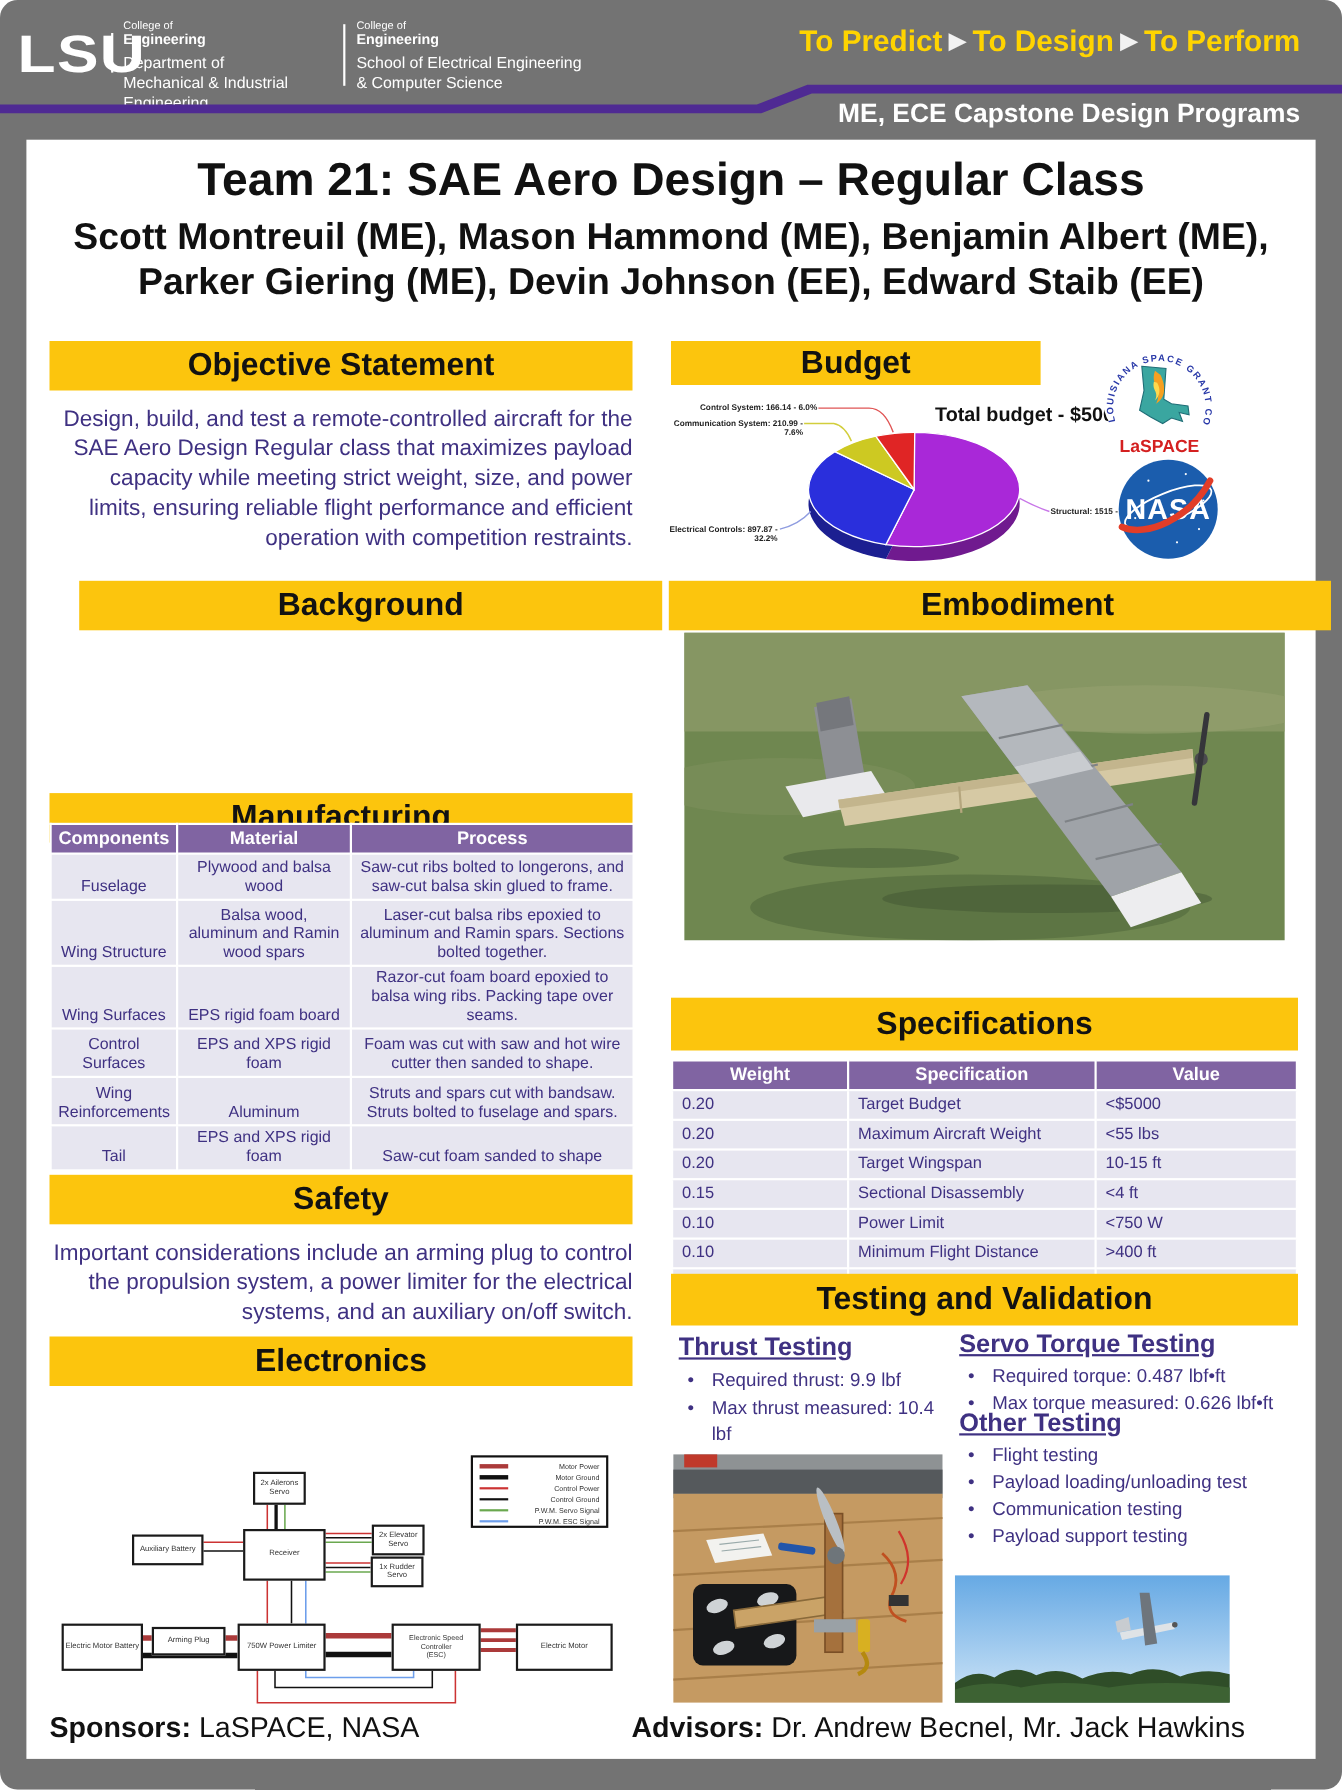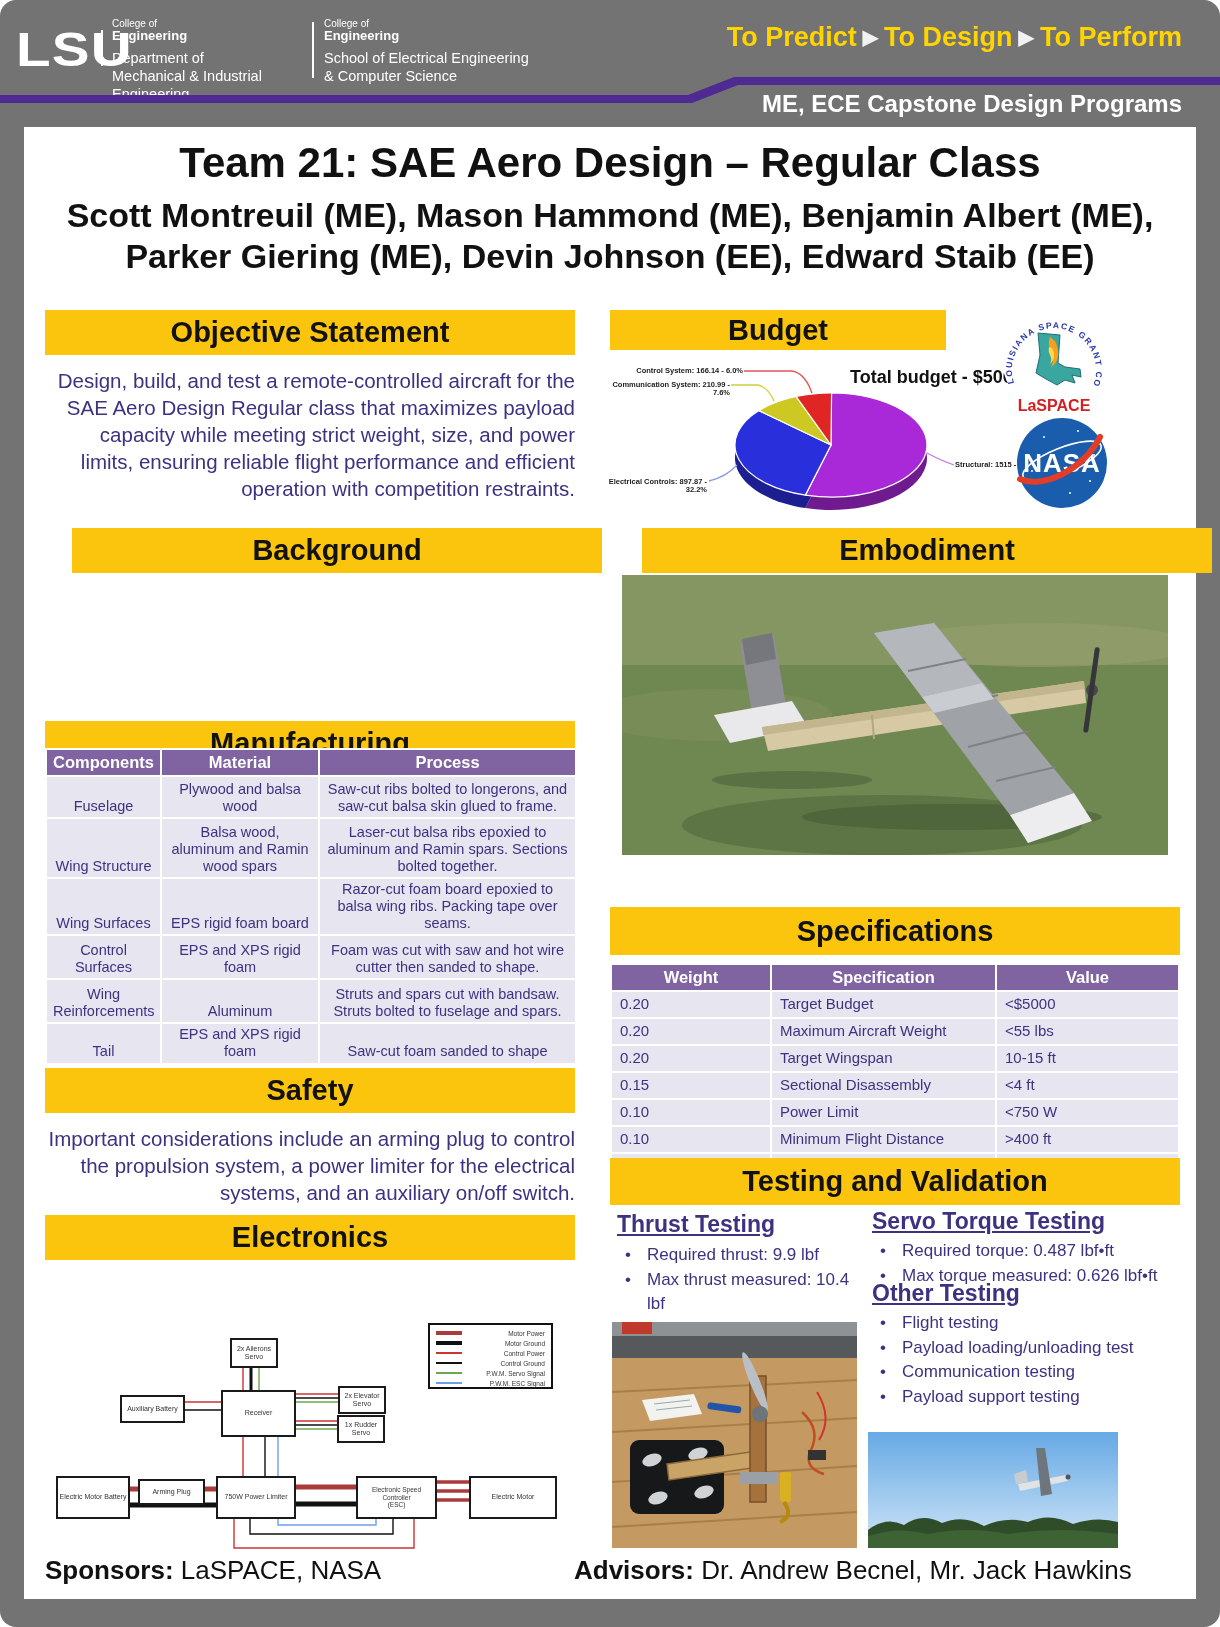--- a/index.html
+++ b/index.html
@@ -263,21 +263,21 @@
         <circle cx="70" cy="16" r="1" fill="#fff"></circle>
       <circle cx="86" cy="40" r="1" fill="#fff"></circle>
         <circle cx="24" cy="56" r="1" fill="#fff"></circle>
       <circle cx="62" cy="78" r="1" fill="#fff"></circle>
         <circle cx="82" cy="66" r="1" fill="#fff"></circle>
       <ellipse cx="54" cy="46" rx="42" ry="13" fill="none" stroke="#fff" stroke-width="1.6" transform="rotate(-22 54 46)"></ellipse>
       <text x="54" y="57" font-size="26" font-weight="bold" fill="#fff" text-anchor="middle" letter-spacing="1" font-family="Liberation Sans,sans-serif">NASA</text>
       <path d="M12,64 C34,74 74,56 92,22" stroke="#E23D28" stroke-width="6" fill="none" stroke-linecap="round"></path>
     </svg>
 
-    <div class="gold-bar" style="left:618px;top:401px;width:570px;">Embodiment</div>
+    <div class="gold-bar" style="left:584px;top:401px;width:570px;padding-left:32px;">Embodiment</div>
 
     <svg class="abs" style="left:598px;top:448px;" width="546" height="280" viewBox="0 0 546 280">
       <defs>
         <linearGradient id="grass" x1="0" y1="0" x2="0" y2="1">
           <stop offset="0" stop-color="#8c9a68"></stop>
             <stop offset="0.35" stop-color="#74885226"></stop>
           <stop offset="0.4" stop-color="#6f8750"></stop>
             <stop offset="1" stop-color="#5a7542"></stop>
         </linearGradient>
       </defs>

